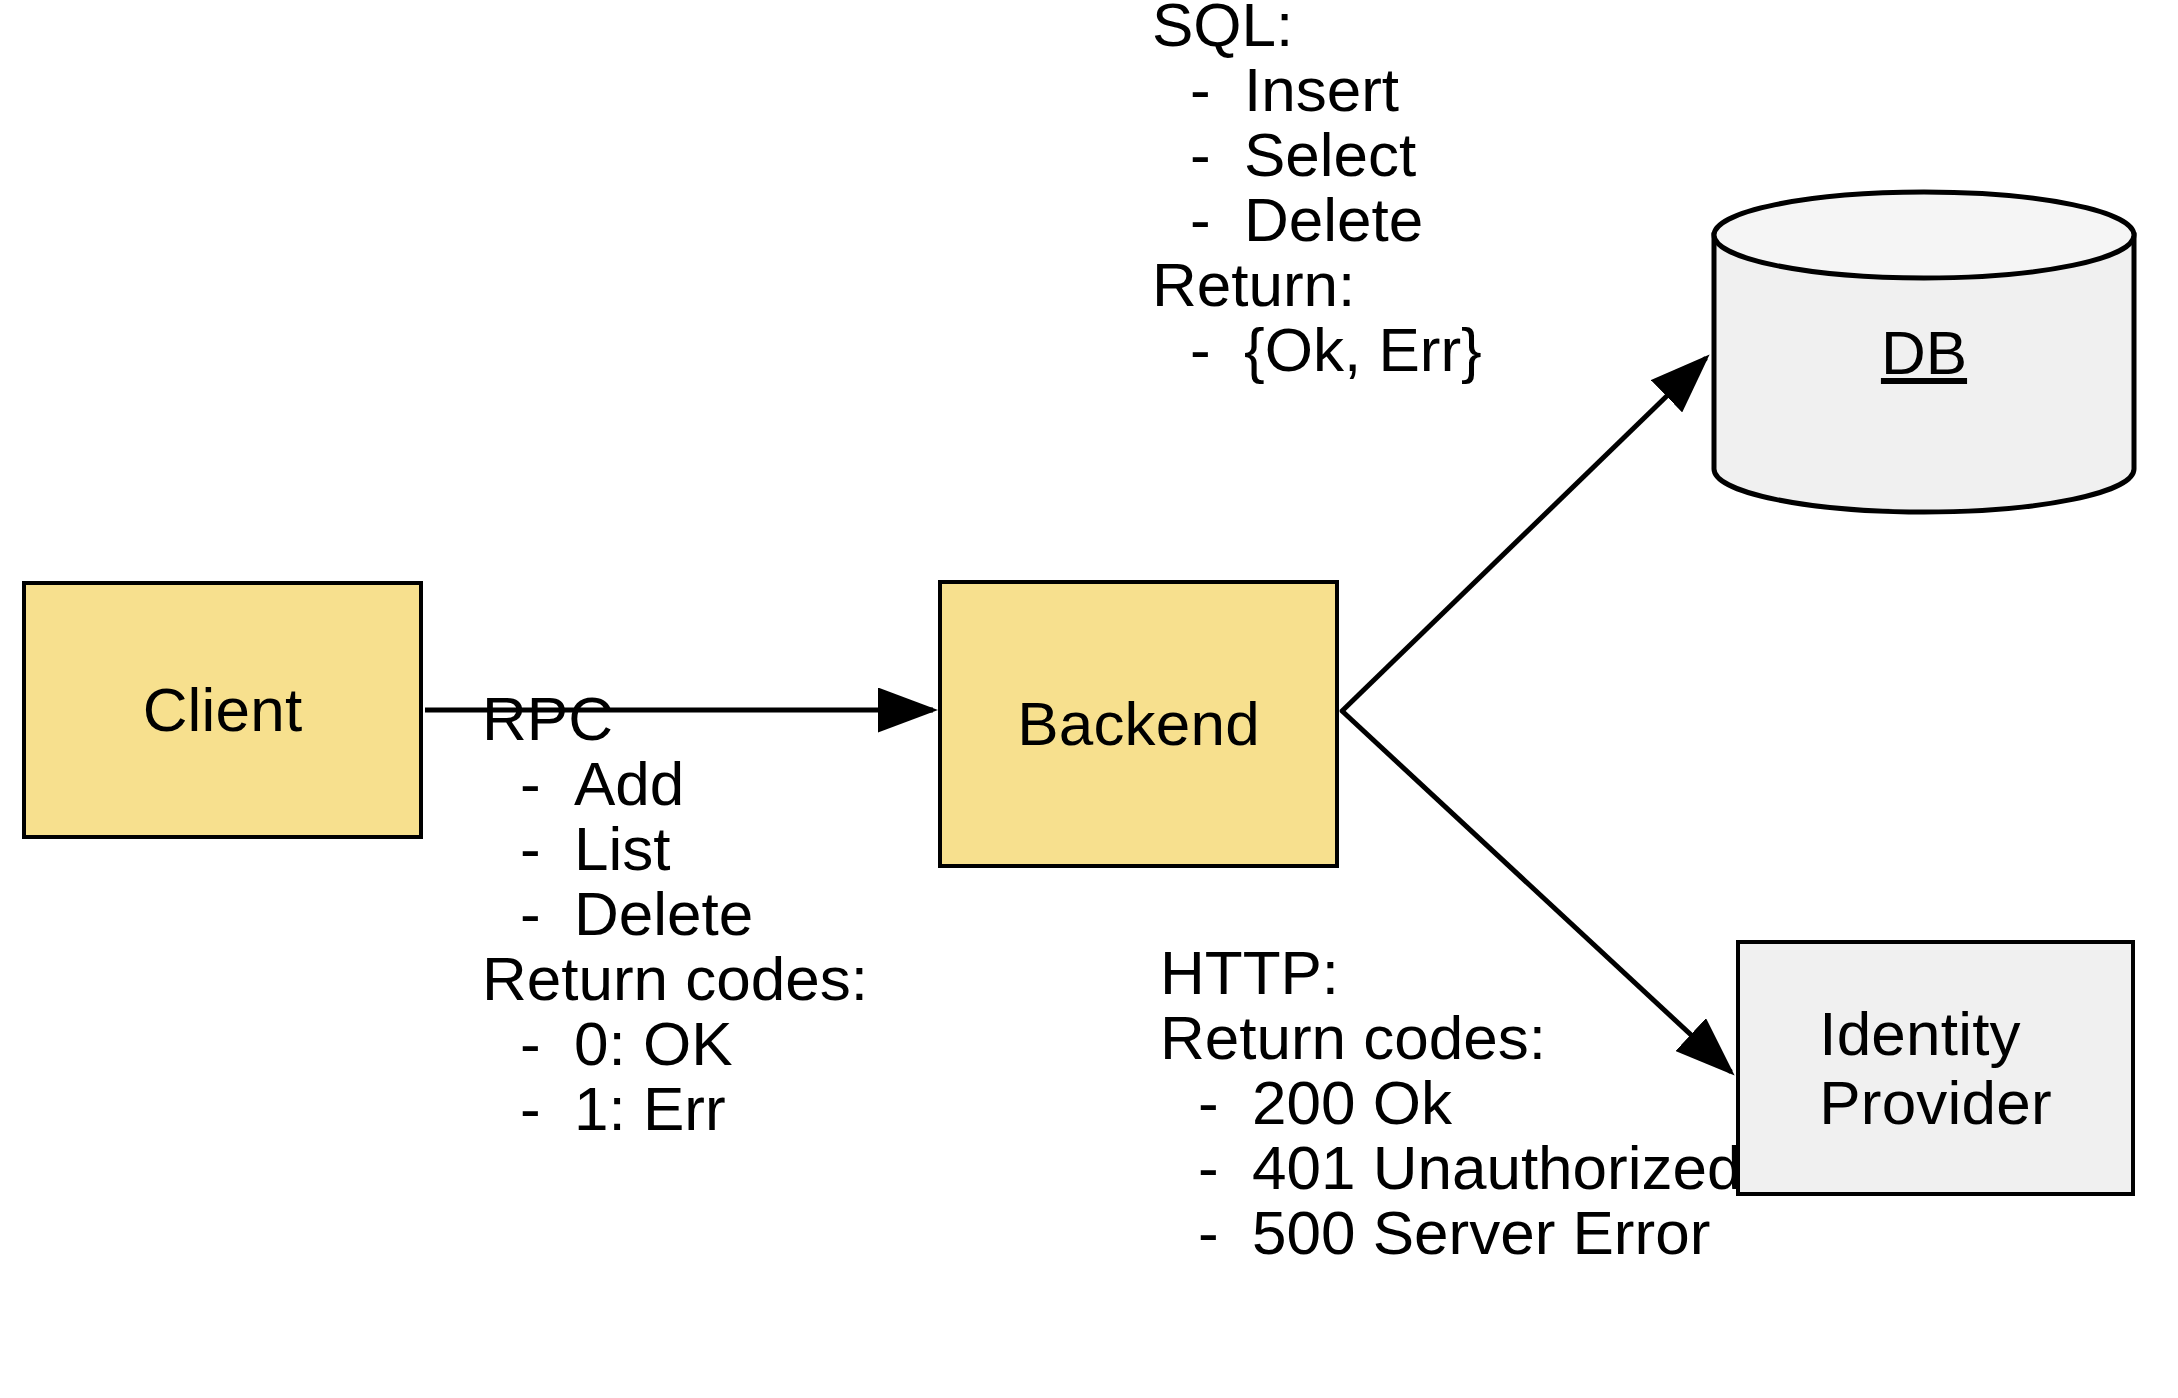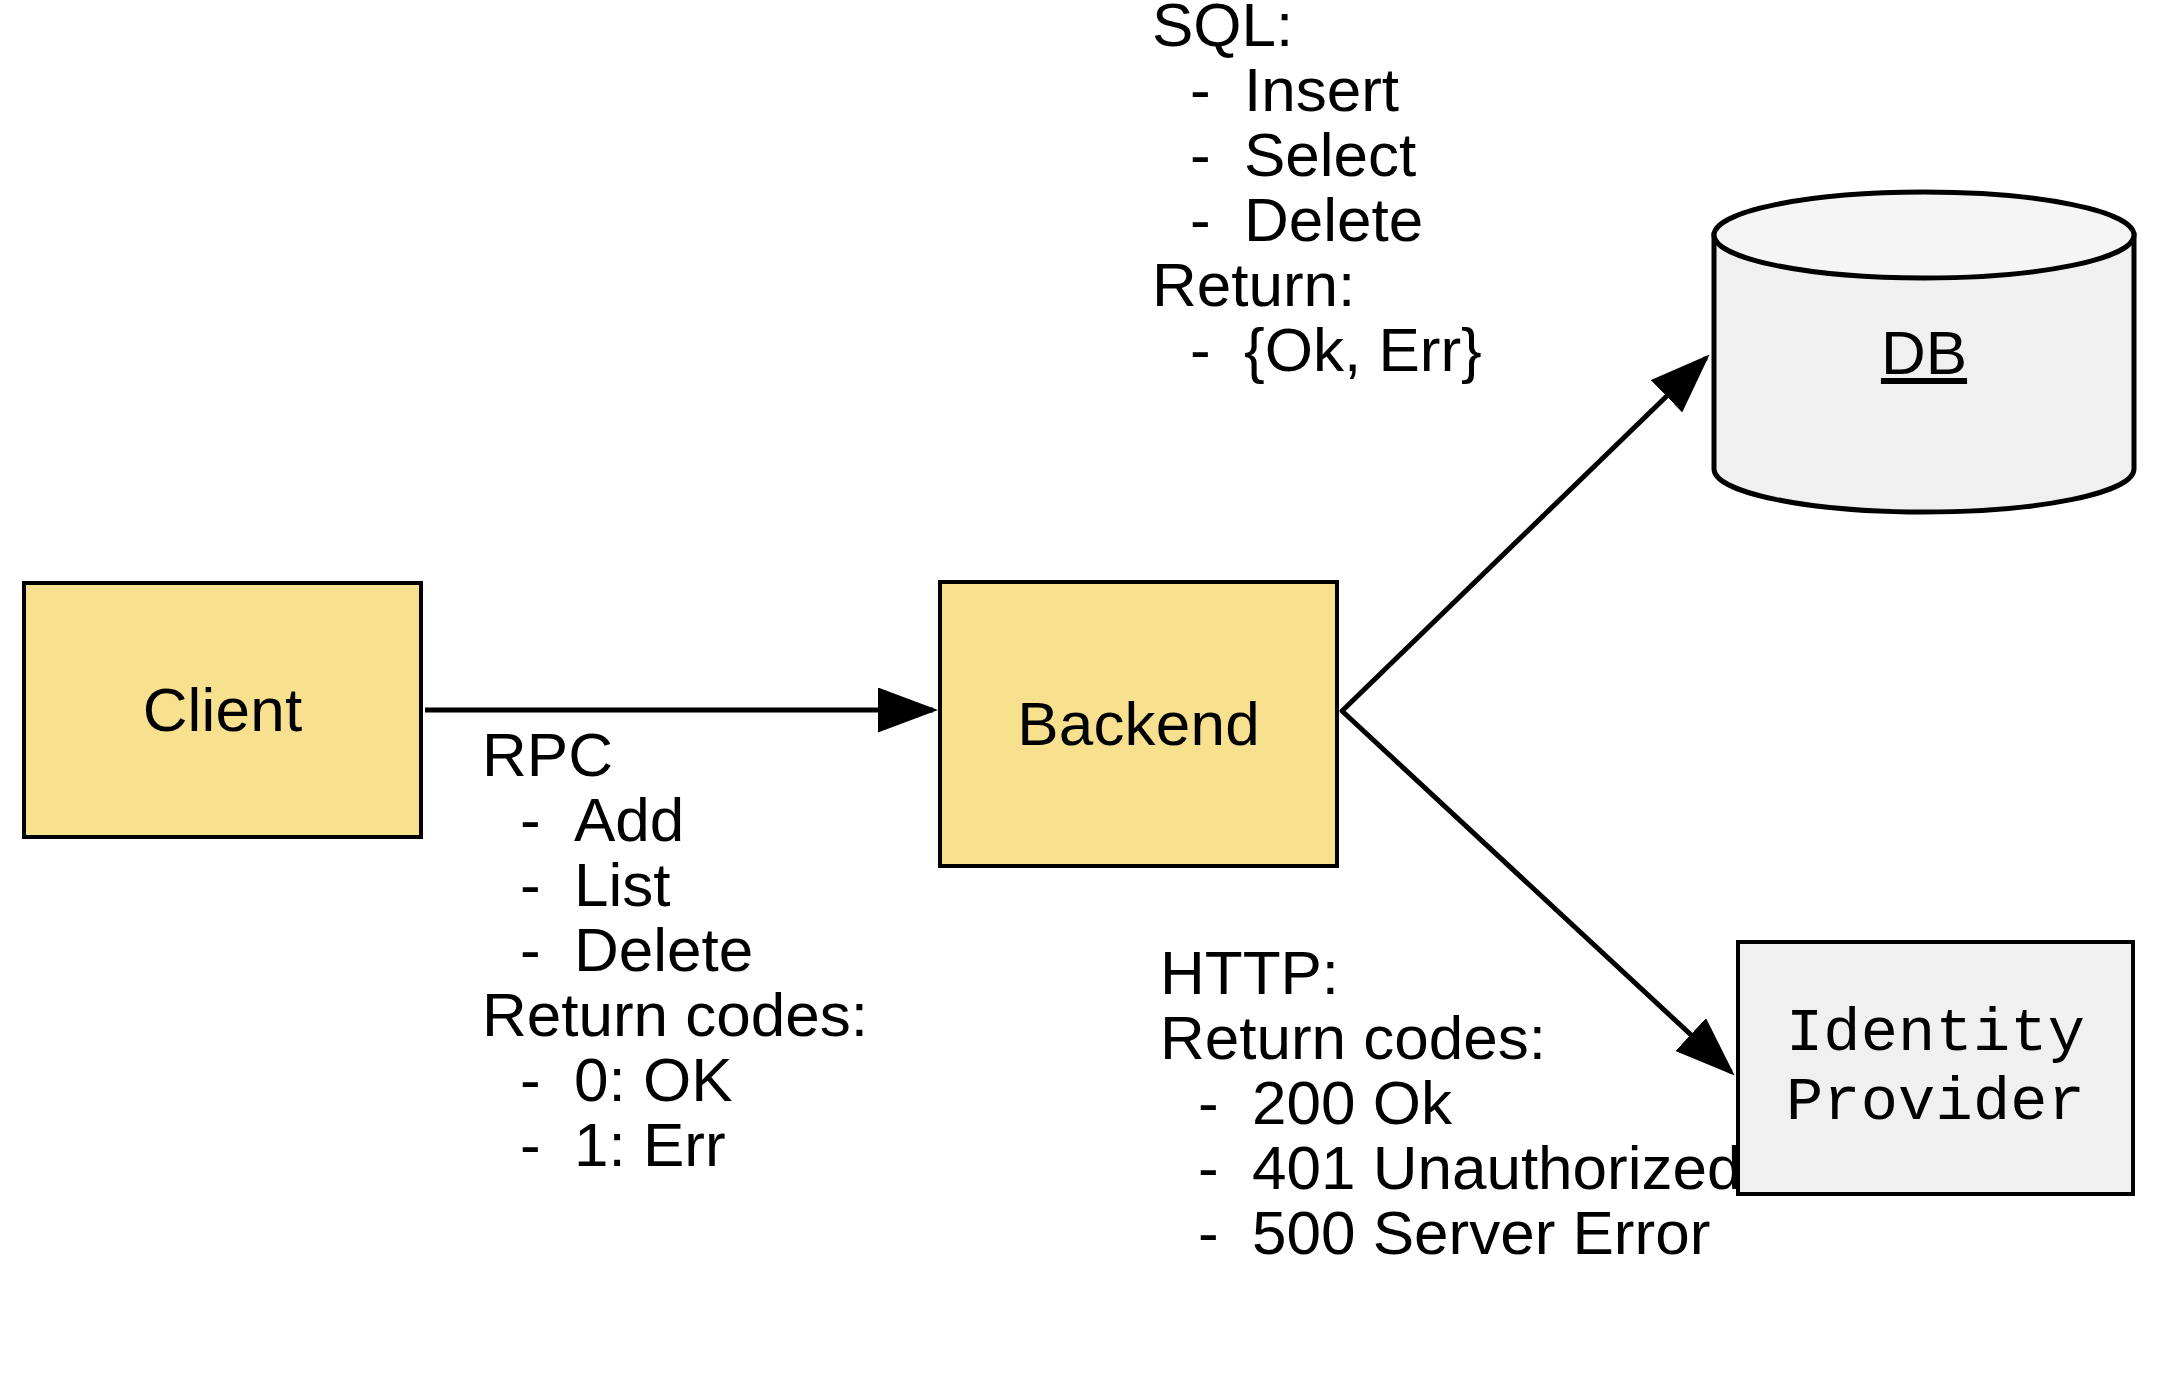--- a/index.html
+++ b/index.html
@@ -56,21 +56,20 @@
     width: 401px;
     height: 288px;
     background: #F7E08E;
   }
   #node-identity-provider {
     left: 1736px;
     top: 940px;
     width: 399px;
     height: 256px;
     background: #F0F0F0;
-    font-family: Liberation Mono, monospace;
   }
 
   
   #node-db {
     position: absolute;
     left: 1710px;
     top: 188px;
     width: 428px;
     height: 328px;
   }
@@ -110,21 +109,21 @@
     margin-bottom: 3px;
   }
   .annot .dash {
     display: inline-block;
     width: 92px;
     padding-left: 38px;
     box-sizing: border-box;
   }
 
   #annot-sql   { left: 1152px; top: -6px; }
-  #annot-rpc   { left: 482px;  top: 724px; }
+  #annot-rpc   { left: 482px;  top: 688px; }
   #annot-http  { left: 1160px; top: 942px; }
 </style>
 </head>
 <body>
 
 <div id="canvas">
 
   <svg id="edges" viewBox="0 0 2178 1398" xmlns="http://www.w3.org/2000/svg">
     <defs>
       <marker id="arrowhead" markerWidth="12" markerHeight="9" refX="11" refY="4.5" orient="auto" markerUnits="strokeWidth">

